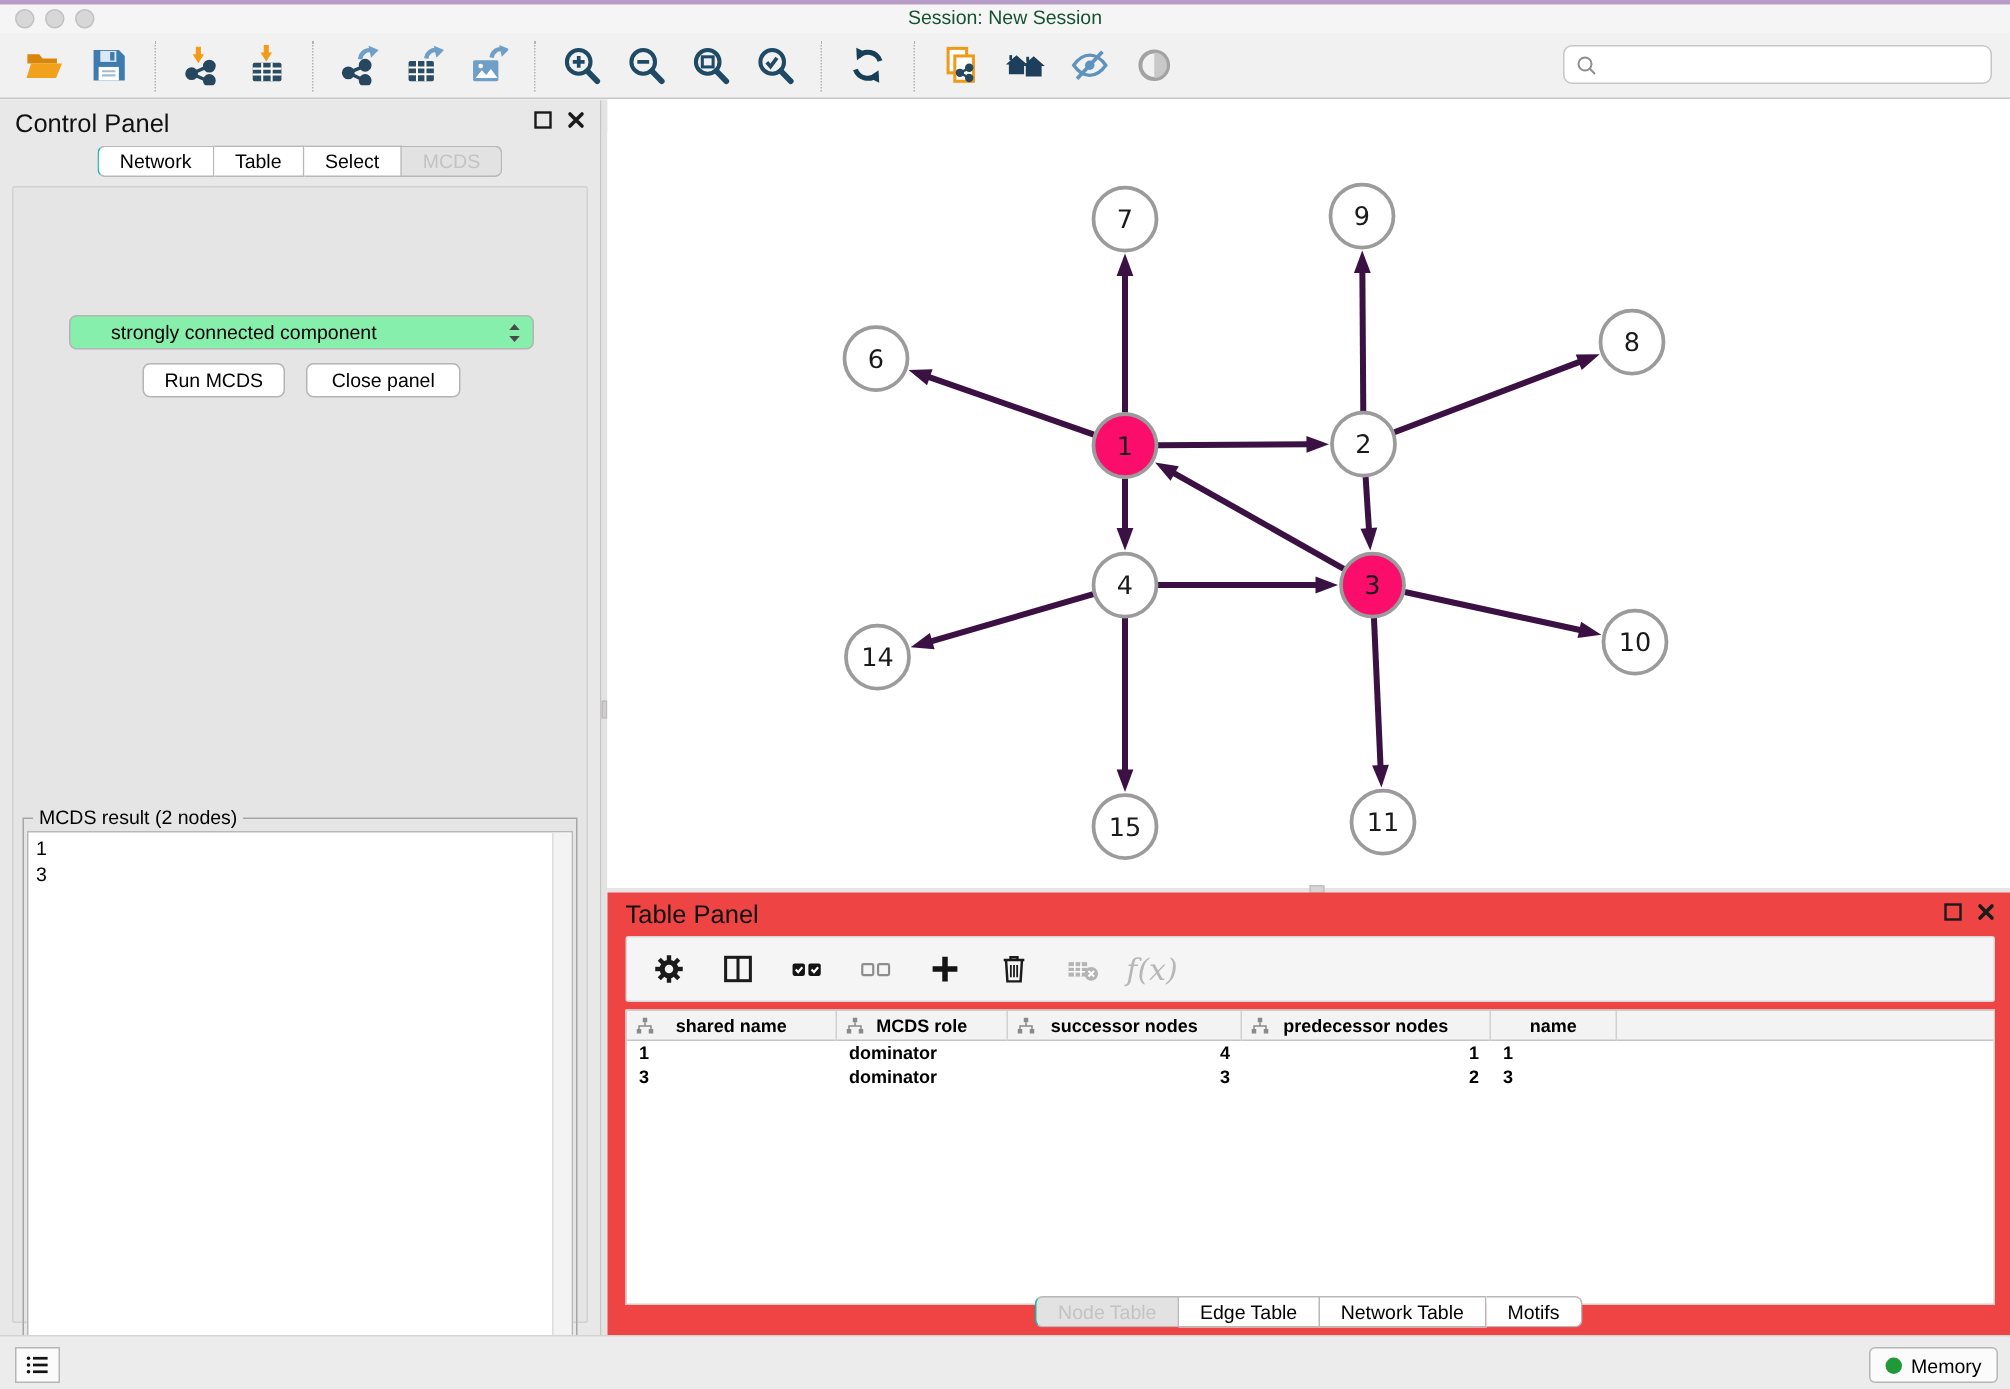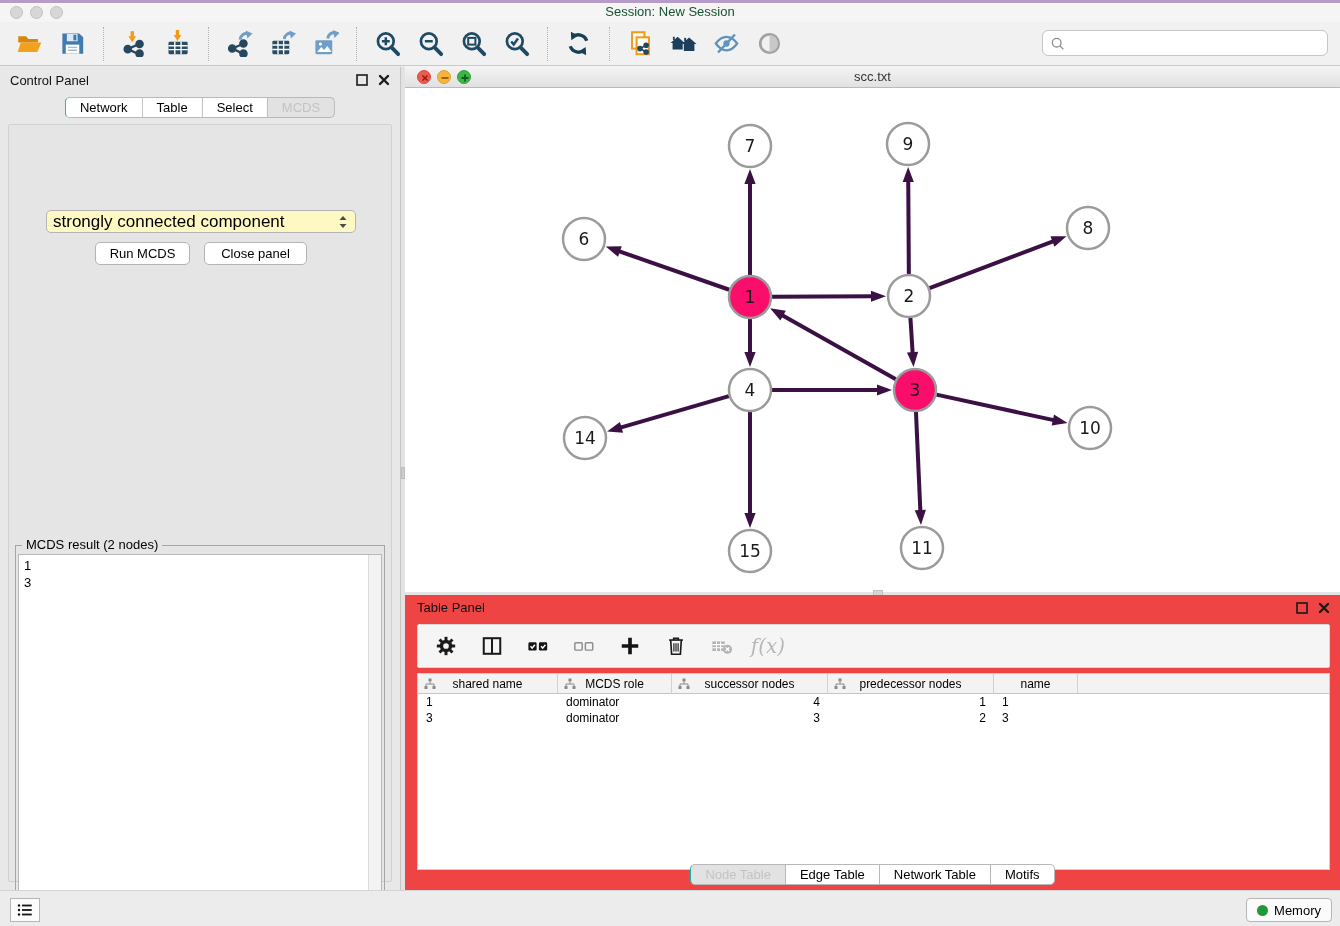--- a/index.html
+++ b/index.html
@@ -21,36 +21,36 @@
   .tb-sep{width:1px;height:34px;border-left:1px dotted #b3b2b2;margin:0 9px;flex:0 0 auto;}
   #searchbox{position:absolute;right:12px;top:8px;width:286px;height:26px;background:#fff;
     border:1px solid #c7c6c6;border-radius:6px;}
   #searchbox input{position:absolute;left:28px;top:1px;right:4px;height:22px;border:none;outline:none;
     font-size:13px;background:transparent;font-family:"Liberation Sans",sans-serif;}
   #searchbox svg{position:absolute;left:7px;top:5px;width:16px;height:16px;}
 
   
   #controlpanel{position:absolute;left:0;top:67px;width:401px;bottom:36px;background:#e9e8e8;
     border-right:1px solid #c6c5c4;}
-  .panel-title{font-size:13px;color:#111;}
+  .panel-title{font-size:17px;color:#111;}
   #cp-title{position:absolute;left:10px;top:6px;}
   .win-btns{position:absolute;right:10px;top:7px;display:flex;gap:10px;align-items:center;}
   .wb{width:12px;height:12px;display:block;}
   .seg-group{display:flex;}
   .seg-btn{height:21px;line-height:19px;padding:0 14px;background:#fff;border:1px solid #b9b8b8;
     border-left:none;font-size:13px;color:#000;white-space:nowrap;}
   .seg-btn:first-child{border-left:1px solid #14b8a6;border-radius:5px 0 0 5px;}
   .seg-btn:last-child{border-radius:0 5px 5px 0;}
   .seg-btn.selected{background:#e3e2e2;color:#c4c3c3;}
   #cp-tabs{position:absolute;top:30px;left:50%;transform:translateX(-50%);}
   #cp-inner{position:absolute;left:8px;right:8px;top:57px;bottom:8px;background:#e6e5e5;
     border:1px solid #d2d1d1;border-radius:2px;}
   #opt-label{position:absolute;left:0;right:0;top:63px;text-align:center;font-size:13px;color:#000;}
-  #criterion{position:absolute;left:37px;top:85px;width:310px;height:23px;background:#fef9c3;
-    border:1px solid #b5b4b4;border-radius:5px;font-size:17px;color:#000;line-height:21px;padding-left:6px;}
+  #criterion{position:absolute;left:37px;top:85px;width:310px;height:23px;background:#86efac;
+    border:1px solid #b5b4b4;border-radius:5px;font-size:13px;color:#000;line-height:21px;padding-left:27px;}
   #criterion .stepper{position:absolute;right:7px;top:3px;width:10px;height:16px;}
   .cp-btn{position:absolute;top:117px;height:23px;background:#fff;border:1px solid #b5b4b4;
     border-radius:5px;font-size:13px;color:#000;text-align:center;line-height:21px;}
   #run-btn{left:86px;width:95px;}
   #close-btn{left:195px;width:103px;}
   #result-box{position:absolute;left:6px;right:6px;top:420px;height:378px;border:1px solid #a7a6a6;padding-left:20px;}
   #result-legend{position:absolute;left:6px;top:-9px;background:#e6e5e5;padding:0 4px;font-size:13px;color:#000;}
   #result-text{position:absolute;left:2px;right:2px;top:8px;bottom:2px;background:#fff;
     border:1px solid #b9b8b8;font-size:13px;line-height:17px;padding:2px 5px;color:#000;overflow:hidden;}
   #result-scroll{position:absolute;right:0;top:0;bottom:0;width:13px;background:#f4f3f3;border-left:1px solid #dedddd;}
@@ -75,21 +75,21 @@
 
   
   #tablepanel{position:absolute;left:405px;right:0;top:595px;bottom:36px;background:#ef4444;}
   #tp-title{position:absolute;left:12px;top:5px;}
   #tp-toolbar{position:absolute;left:12px;right:10px;top:29px;height:44px;background:#f6f5f5;
     border:1px solid #d8d7d7;border-radius:2px;display:flex;align-items:center;padding-left:16px;gap:22px;}
   .tp-ic{width:24px;height:24px;display:flex;align-items:center;justify-content:center;}
   .tp-ic svg{width:22px;height:22px;}
   .fx{font-family:"DejaVu Serif",serif;font-style:italic;font-size:20px;color:#b8b7b7;}
   #tp-table{position:absolute;left:12px;right:10px;top:78px;height:197px;background:#fff;
-    border:1px solid #cfcecd;overflow:hidden;}
+    border:1px solid #cfcecd;overflow:hidden;font-weight:bold;}
   #tp-header{display:flex;height:20px;background:#f3f3f3;border-bottom:1px solid #c6c5c5;}
   .th{position:relative;height:20px;border-right:1px solid #d2d1d1;display:flex;
     align-items:center;justify-content:center;font-size:12px;color:#000;}
   .th .tree{position:absolute;left:6px;top:4px;width:12px;height:12px;}
   .tr{display:flex;height:16px;font-size:12px;color:#000;}
   .td{padding:1px 8px 0 8px;white-space:nowrap;overflow:hidden;}
   #tp-tabs{position:absolute;left:0;right:0;top:269px;display:flex;justify-content:center;}
 
   
   #statusbar{position:absolute;left:0;right:0;bottom:0;height:36px;background:#edecec;border-top:1px solid #d5d4d4;}
@@ -419,38 +419,20 @@
       </div>
     </div>
   </div>
 </div>
 
 <div id="vsplit">
     <div class="grip"></div>
   </div>
 
 <div id="netwin">
-  <div id="net-titlebar">
-    <span class="light" style="left:12px;background:#ee5a50;border:1px solid #d8473d">
-      <svg viewBox="0 0 14 14">
-          <path d="M4.5 4.5l5 5M9.5 4.5l-5 5" stroke="#8f1d14" stroke-width="1.5"></path>
-        </svg>
-    </span>
-    <span class="light" style="left:32px;background:#f6b43e;border:1px solid #dfa02b">
-      <svg viewBox="0 0 14 14">
-          <path d="M3.5 7h7" stroke="#915f0b" stroke-width="1.8"></path>
-        </svg>
-    </span>
-    <span class="light" style="left:52px;background:#3fb549;border:1px solid #33a03d">
-      <svg viewBox="0 0 14 14">
-          <path d="M7 3.5v7M3.5 7h7" stroke="#135c1b" stroke-width="1.8"></path>
-        </svg>
-    </span>
-    <div class="title">scc.txt</div>
-  </div>
   <div id="net-canvas">
     <svg id="graph-svg" viewBox="0 0 935 504">
         <g>
           <line x1="345" y1="187" x2="345" y2="94" stroke="#3b1143" stroke-width="4"></line>
           <polygon points="345,81 350.6,96 339.4,96" fill="#3b1143"></polygon>
         </g>
         <g>
           <line x1="324.23121807335133" y1="201.7434376400866" x2="212.9852795163342" y2="162.87437477076736" stroke="#3b1143" stroke-width="4"></line>
           <polygon points="200.71281746876906,158.5864061035458 216.72047556491657,158.247463222158 213.0262256362334,168.82066129390643" fill="#3b1143"></polygon>
         </g>

